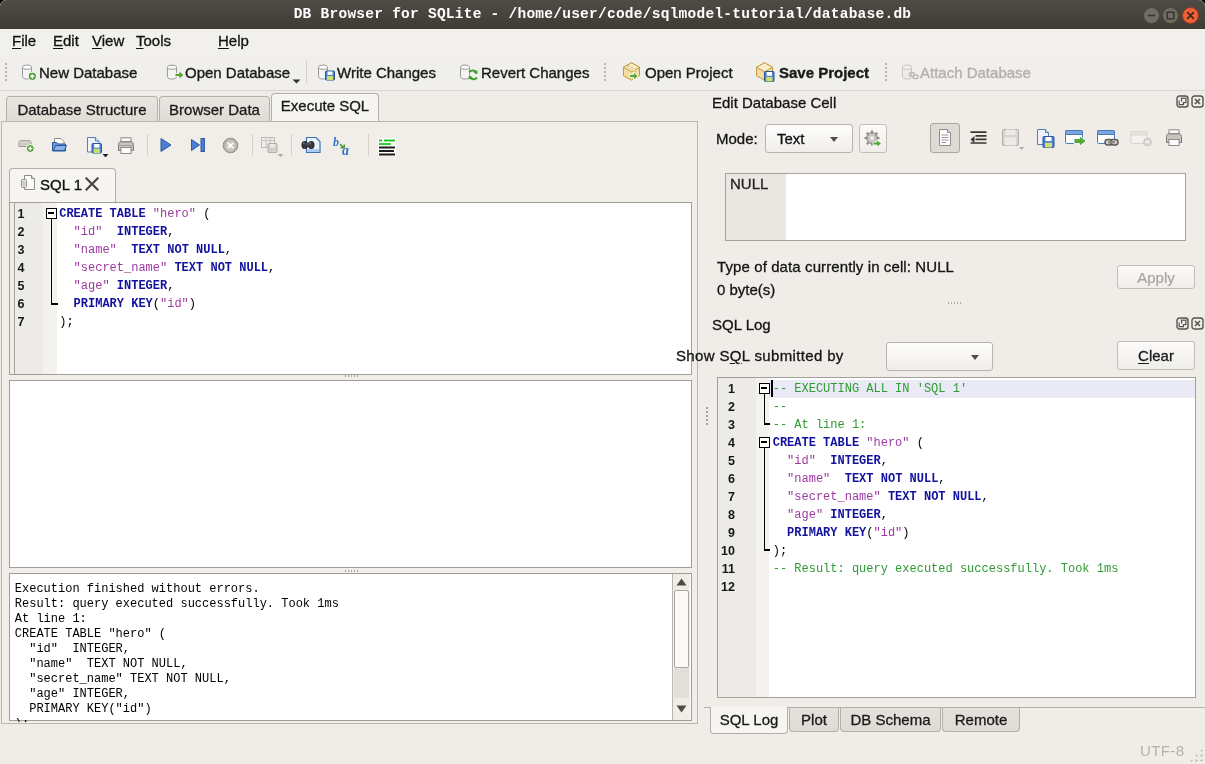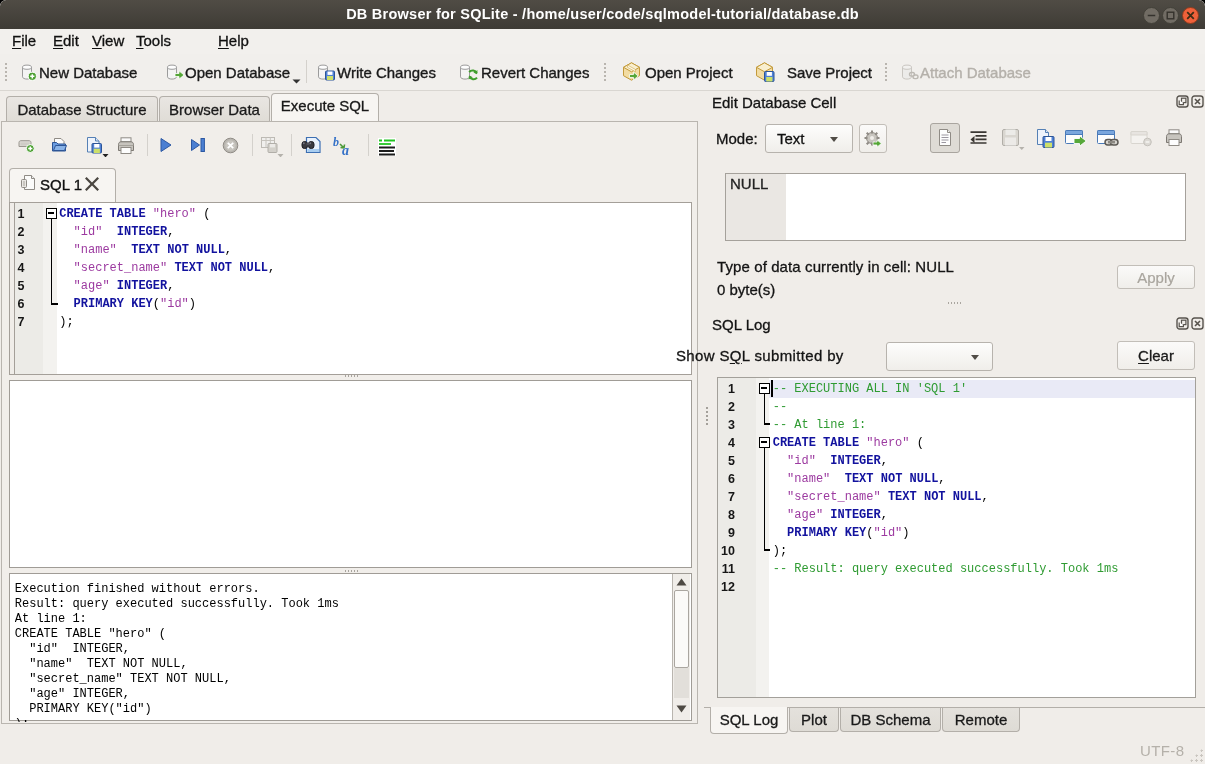--- a/index.html
+++ b/index.html
@@ -4,21 +4,21 @@
 <style>
   html,body{margin:0;padding:0;}
   body{width:1205px;height:764px;position:relative;overflow:hidden;
        font-family:"Liberation Sans",sans-serif;background:#000;}
   .abs{position:absolute;}
   .win{position:absolute;left:0;top:0;width:1205px;height:764px;
        background:#f0ede9;border-radius:6px 6px 0 0;overflow:hidden;}
   
   .titlebar{position:absolute;left:0;top:0;width:1205px;height:29px;
     background:linear-gradient(#504c45,#3e3b35);
-    border-radius:6px 6px 0 0;}
+    border-radius:6px 6px 0 0;font-family:Liberation Mono, monospace;}
   .title-text{position:absolute;left:0;top:6px;width:1205px;text-align:center;
     color:#ffffff;font-size:14.5px;font-weight:bold;letter-spacing:0.25px;}
   .winbtn{position:absolute;top:6.5px;width:17px;height:17px;border-radius:50%;
     background:#716c64;border:1px solid #424038;box-sizing:border-box;}
   .winbtn.close{background:#f0613a;border-color:#8d3c1e;}
   
   .menubar{position:absolute;left:0;top:29px;width:1205px;height:25px;background:#f2f0ed;}
   .menuitem{position:absolute;top:3px;font-size:15px;color:#111;-webkit-text-stroke:0.3px;}
   .menuitem u{text-decoration-thickness:1px;text-underline-offset:2px;}
   
@@ -142,21 +142,21 @@
       <span style="margin-left:3px;">Open Project</span>
       </div>
     <div class="tbitem" style="left:755px;">
       <svg width="20" height="20" viewBox="0 0 20 20">
         <polygon points="9.5,0.8 17.5,5.3 17.5,13.7 9.5,18.2 1.5,13.7 1.5,5.3" fill="#f2dca2" stroke="#c39a3b"></polygon>
         <polygon points="9.5,0.8 17.5,5.3 9.5,9.8 1.5,5.3" fill="#f9efcf" stroke="#c39a3b"></polygon>
         <rect x="9.5" y="9.5" width="9.5" height="10" rx="1" fill="#4f81d6" stroke="#2d5596"></rect>
         <rect x="11.7" y="10" width="5.2" height="3.8" fill="#fff"></rect>
         <rect x="11.2" y="15" width="6.2" height="4.5" fill="#cde06a"></rect>
       </svg>
-      <span style="margin-left:12px;">Save Project</span>
+      <span style="margin-left:4px;font-weight:bold;">Save Project</span>
       </div>
     <div class="grip" style="left:884px;"></div>
     <div class="tbitem disabled" style="left:901px;">
       <svg width="18" height="18" viewBox="0 0 18 18">
         <path d="M1.5 4.2v9.6c0 1.3 2 2.3 4.5 2.3s4.5-1 4.5-2.3V4.2" fill="#ecebe9" stroke="#c9c6c1"></path>
         <ellipse cx="6" cy="4.2" rx="4.5" ry="2.1" fill="#f2f1ef" stroke="#c9c6c1"></ellipse>
         <rect x="8.5" y="9.5" width="5" height="3.6" rx="1.8" fill="none" stroke="#bcb9b3" stroke-width="1.4"></rect>
         <rect x="12" y="12" width="5" height="3.6" rx="1.8" fill="none" stroke="#bcb9b3" stroke-width="1.4"></rect>
       </svg>
       <span style="margin-left:1px;">Attach Database</span>

